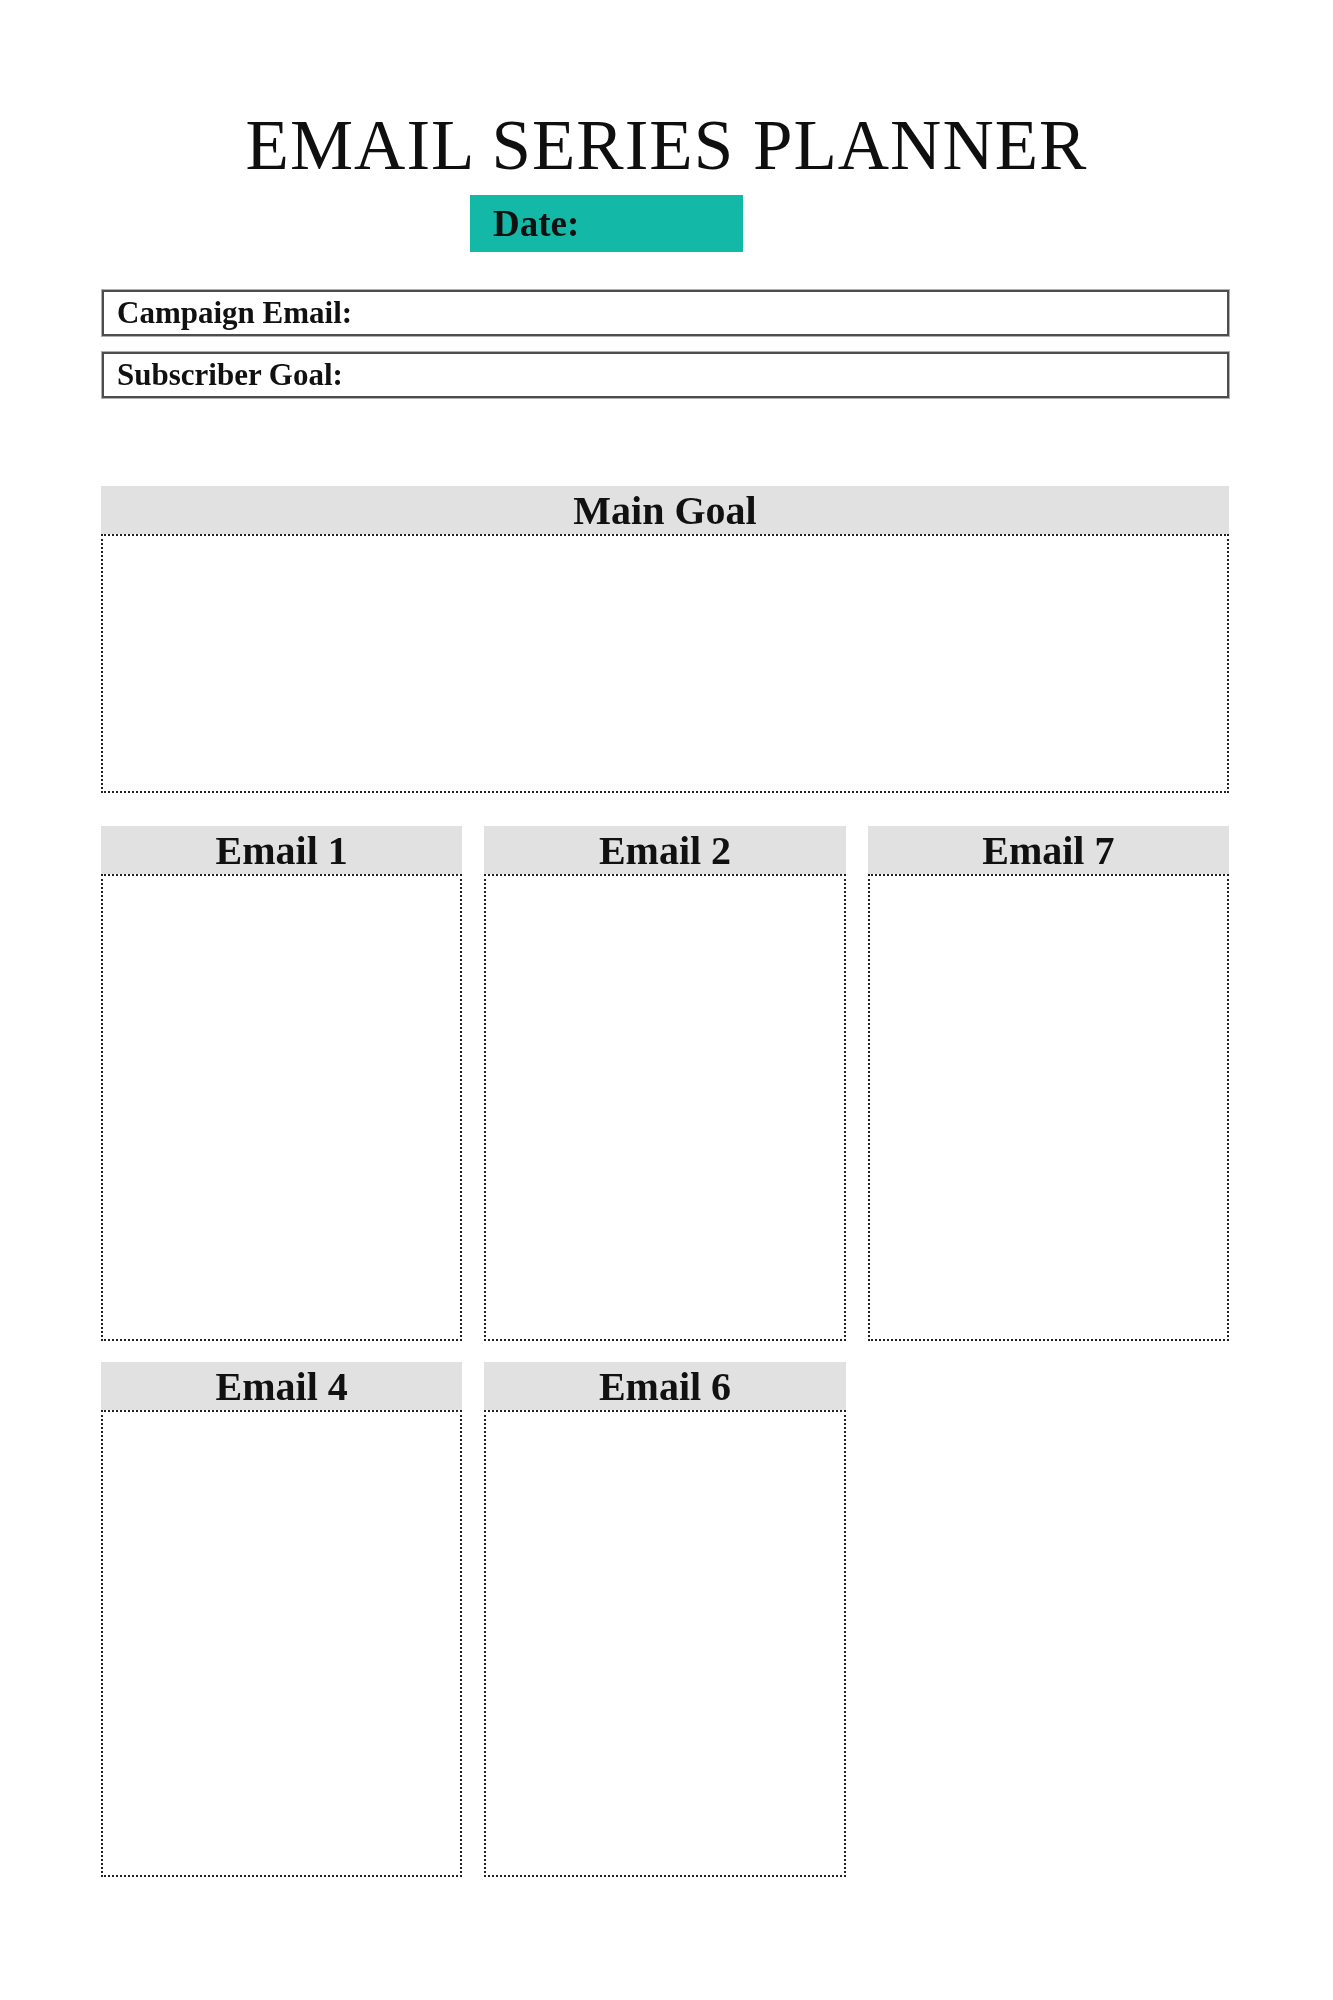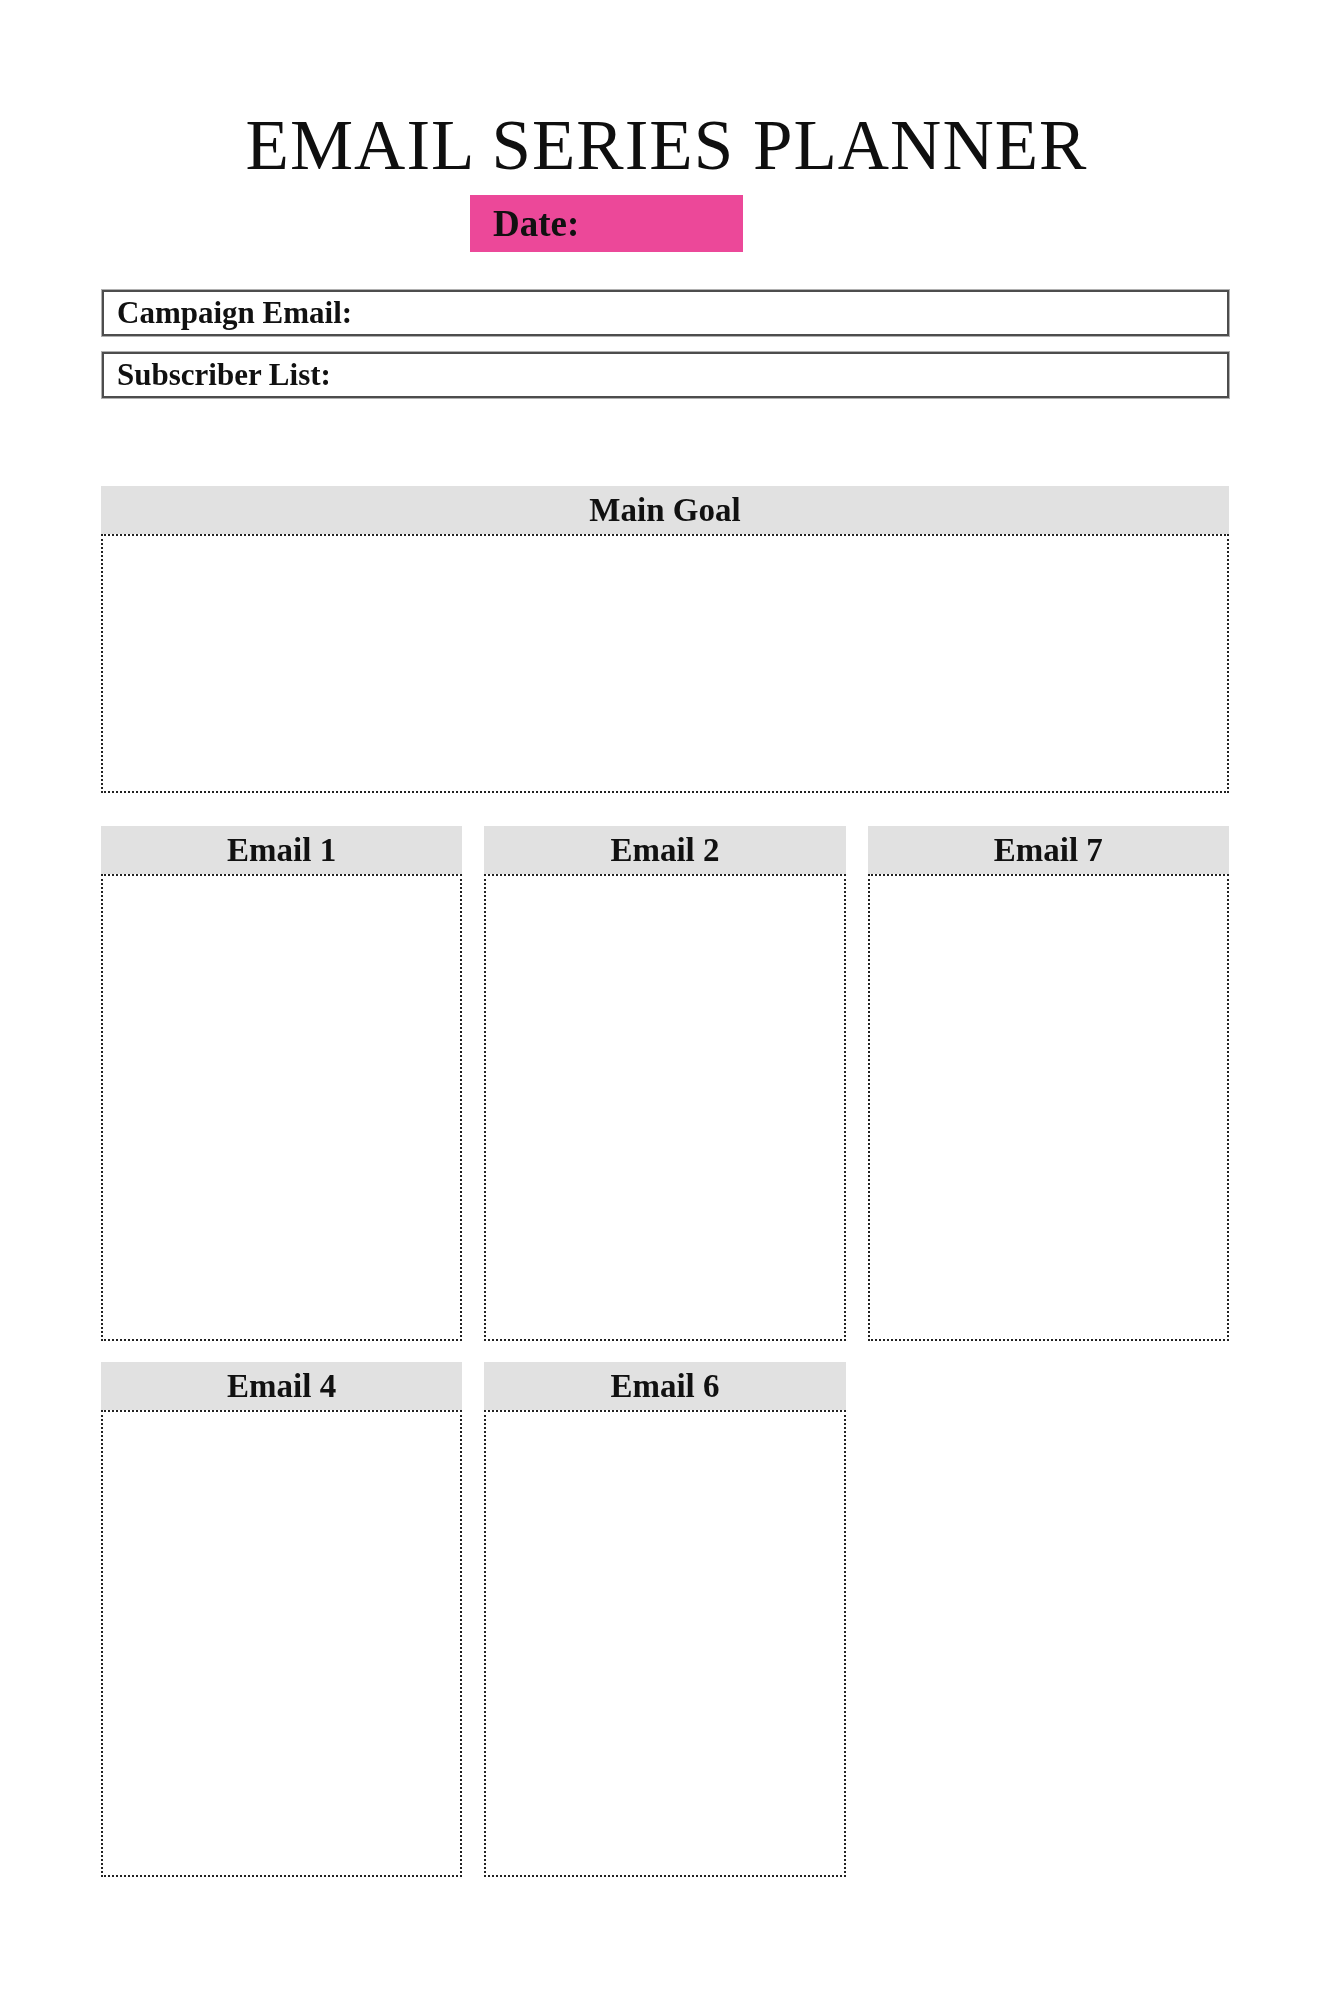--- a/index.html
+++ b/index.html
@@ -25,21 +25,21 @@
     line-height: 1;
     color: #0f0f0f;
     white-space: nowrap;
   }
   .date-box {
     position: absolute;
     left: 470px;
     top: 195px;
     width: 273px;
     height: 57px;
-    background: #ec4899;
+    background: #14b8a6;
     display: flex;
     align-items: center;
     padding-left: 23px;
     font-size: 37px;
     font-weight: bold;
     color: #111111;
   }
   .fields {
     position: absolute;
     left: 102px;
@@ -60,21 +60,21 @@
     font-size: 31px;
     font-weight: bold;
     color: #111111;
   }
   .section-header {
     height: 48px;
     background: #e1e1e1;
     display: flex;
     align-items: center;
     justify-content: center;
-    font-size: 33px;
+    font-size: 40px;
     font-weight: bold;
     color: #111111;
   }
   .dotted-box {
     background: #ffffff;
     border: 2px dotted #222222;
   }
   .main-goal {
     position: absolute;
     left: 101px;
@@ -106,21 +106,21 @@
     <span>Date:</span>
     <span></span>
   </div>
 
   <div class="fields">
     <div class="field">
       <span>Campaign Email:</span>
       <span></span>
     </div>
     <div class="field">
-      <span>Subscriber List:</span>
+      <span>Subscriber Goal:</span>
       <span></span>
     </div>
   </div>
 
   <div class="main-goal">
     <div class="section-header">
       <span>Main Goal</span>
     </div>
     <div class="dotted-box goal-box"></div>
   </div>

